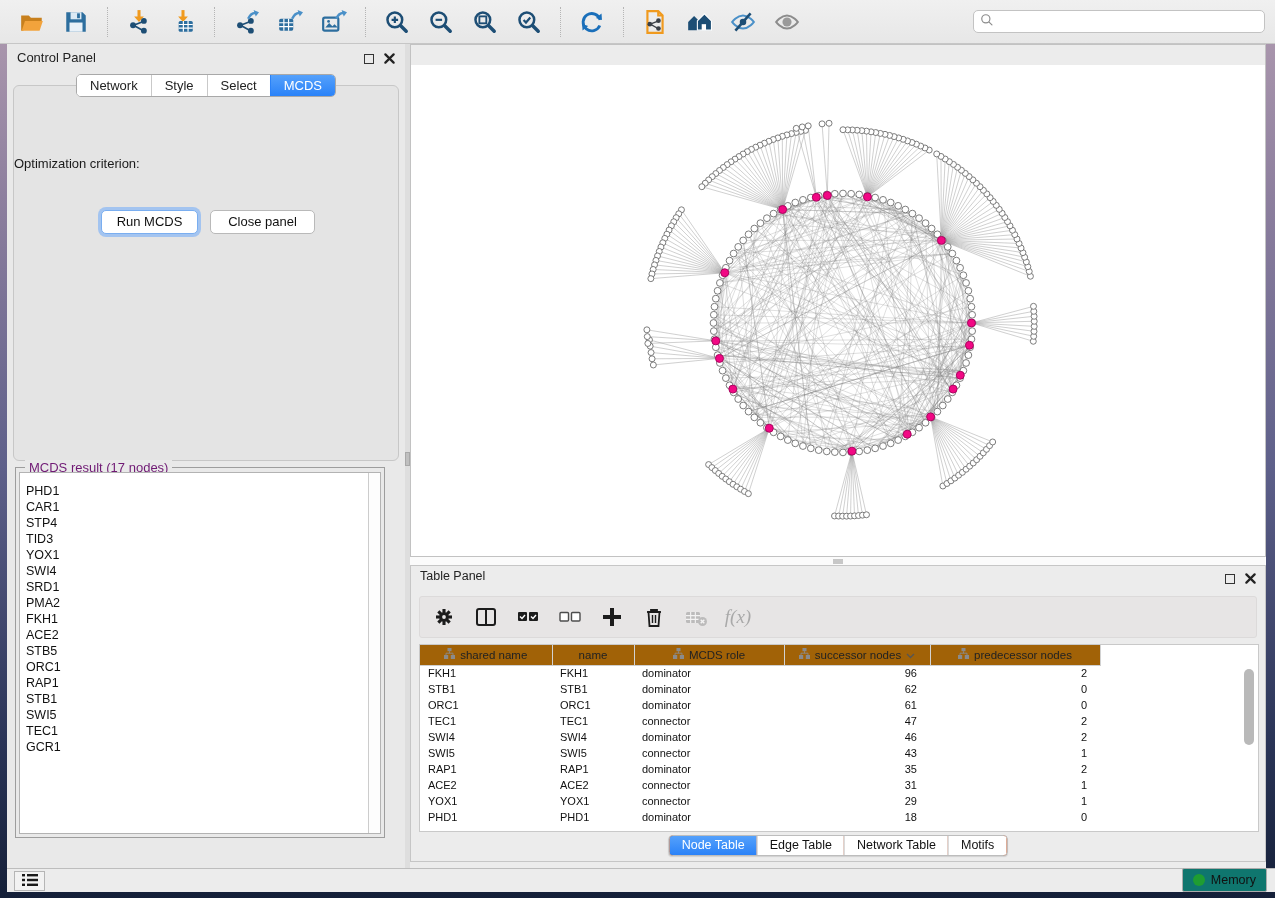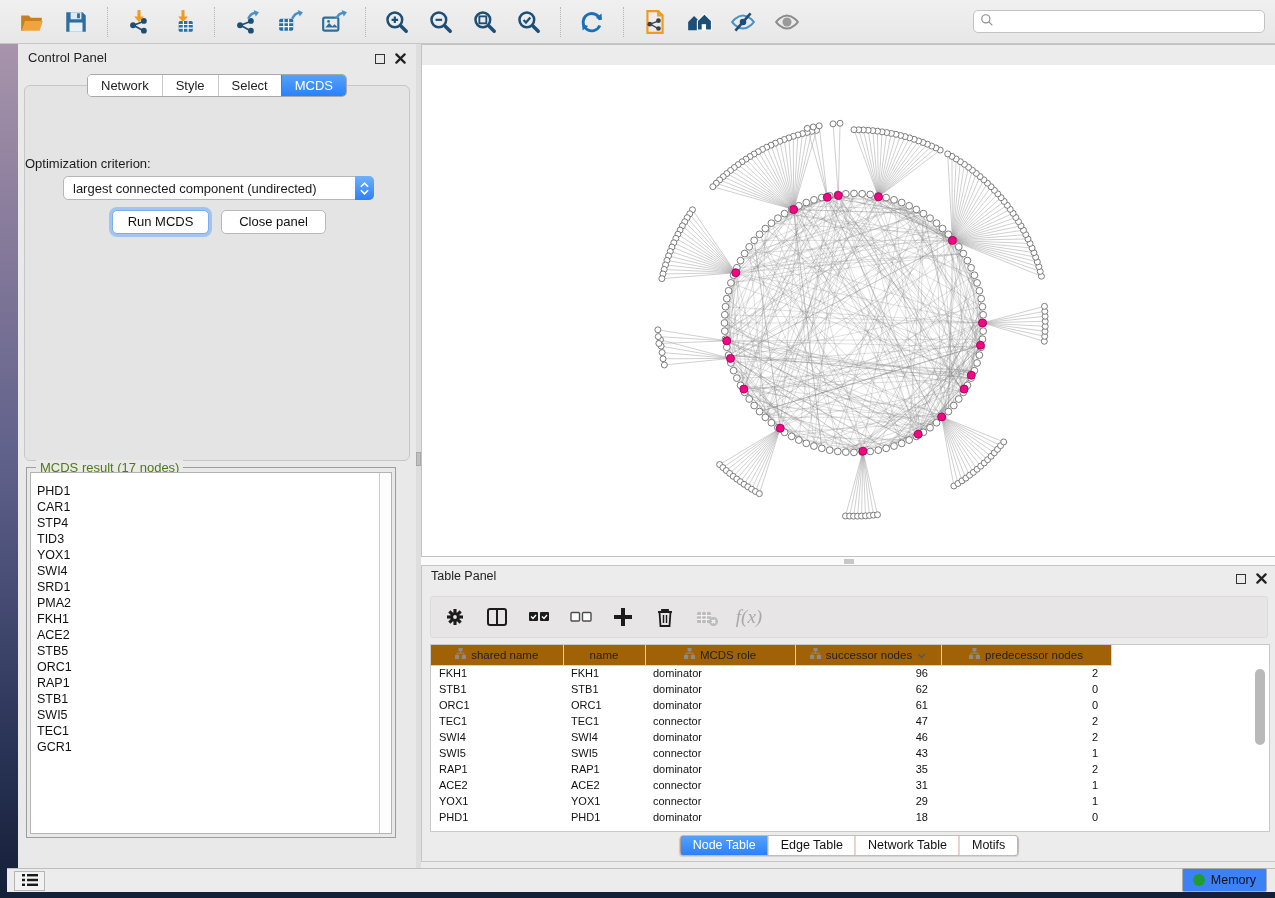--- a/index.html
+++ b/index.html
@@ -14,21 +14,21 @@
              display:flex; align-items:center; padding-left:10px; }
   .tbtn { width:30px; height:30px; display:flex; align-items:center; justify-content:center;
           margin:0 7px; cursor:default; }
   .tsep { width:1px; height:30px; border-left:1px dotted #b5b5b5; margin:0 9px; }
   #searchbox { position:absolute; right:10px; top:10px; width:292px; height:23px;
                background:#fff; border:1px solid #c3c3c3; border-radius:5px;
                display:flex; align-items:center; padding-left:6px; }
   #searchbox input { border:none; outline:none; background:transparent; flex:1; font-size:12px; padding-left:5px; font-family:"Liberation Sans",sans-serif;}
 
   
-  #main { position:absolute; left:18px; top:44px; width:1009px; height:824px; background:#e8e8e8; }
+  #main { position:absolute; left:7px; top:44px; width:1009px; height:824px; background:#e8e8e8; }
 
   
   #control-panel { position:absolute; left:0; top:0; width:398px; height:824px; background:#e9e9e9; }
   #cp-header { position:absolute; left:10px; top:6px; font-size:13px; color:#222; }
   .win-mini-icons { position:absolute; right:10px; top:6px; display:flex; gap:10px; align-items:center; }
   .float-box { width:10px; height:10px; border:1.6px solid #333; display:inline-block; }
   #cp-tabbar { position:absolute; left:50%; transform:translateX(-50%); top:30px; height:23px;
                display:flex; border:1px solid #a8a8a8; border-radius:5px; overflow:hidden; background:#fff; z-index:3; }
   .seg-tab { padding:0 13px; font-size:13px; line-height:21px; color:#222; background:#fff; border-left:1px solid #c9c9c9; cursor:default; }
   .seg-tab:first-child { border-left:none; }
@@ -40,21 +40,21 @@
                 border:1px solid #b6b6b6; border-radius:5px; font-size:13px; display:flex; align-items:center; }
   #opt-select .val { flex:1; padding-left:9px; white-space:nowrap; }
   #opt-select .stepper { width:19px; height:24px; margin-right:-1px; border-radius:0 5px 5px 0;
                 background:linear-gradient(#6fb0fc,#2e80f7); display:flex; flex-direction:column;
                 align-items:center; justify-content:center; gap:1px; }
   .btn { position:absolute; top:124px; height:24px; background:#fff; border:1px solid #b9b9b9;
          border-radius:5px; font-size:13px; text-align:center; line-height:22px; color:#111; }
   #run-btn  { left:87px;  width:97px;  box-shadow:0 0 0 3px rgba(110,170,250,.55); border-color:#7aaef0; }
   #close-btn{ left:196px; width:105px; }
   #groupbox { position:absolute; left:8px; top:423px; width:370px; height:371px; border:1px solid #9d9d9d; }
-  #groupbox .legend { position:absolute; top:-8px; left:9px; background:#e9e9e9; padding:0 4px; font-size:13px; color:#4d7c0f; }
+  #groupbox .legend { position:absolute; top:-8px; left:9px; background:#e9e9e9; padding:0 4px; font-size:13px; color:#701a75; }
   #mcds-list { position:absolute; left:3px; right:3px; top:4px; bottom:3px; background:#fff; border:1px solid #b3b3b3; overflow:hidden; }
   #mcds-items { list-style:none; padding:10px 0 0 6px; }
   #mcds-items li { font-size:12.5px; line-height:16px; color:#111; }
   #mcds-scroll { position:absolute; right:0; top:0; bottom:0; width:12px; background:#fdfdfd; border-left:1px solid #cccccc; }
 
   
   #v-divider { position:absolute; left:398px; top:0; width:5px; height:824px; background:#dedede; }
   #v-divider .grip { position:absolute; left:0; top:408px; width:5px; height:14px; background:#bfbfbf; border:1px solid #a8a8a8; }
   #h-divider { position:absolute; left:0; top:513px; width:856px; height:8px; background:#fbfbfb; }
   #h-divider .grip { position:absolute; left:50%; top:2px; width:10px; height:5px; background:#c7c7c7; }
@@ -97,21 +97,21 @@
   #tp-tabbar { position:absolute; left:50%; transform:translateX(-50%); top:269px; height:21px;
                display:flex; border:1px solid #bdbdbd; border-radius:4px; overflow:hidden; background:#c2410c; box-shadow:0 1px 1px rgba(0,0,0,.12);text-align:right; }
   .tp-tab { padding:0 12px; font-size:12.5px; line-height:19px; background:#fff; color:#111; border-left:1px solid #c9c9c9; }
   .tp-tab:first-child { border-left:none; }
   .tp-tab.sel { background:linear-gradient(#55a1fb,#2a82f8); color:#fff; }
 
   
   #statusbar { position:absolute; left:7px; top:868px; width:1268px; height:24px; background:#ececec; border-top:1px solid #bdbdbd; }
   #menu-btn { position:absolute; left:7px; top:2px; width:31px; height:20px; background:#f2f2f2;
               border:1px solid #b5b5b5; display:flex; align-items:center; justify-content:center; }
-  #memory-btn { position:absolute; right:8px; top:-1px; height:24px; padding:0 10px; background:#3b82f6;
+  #memory-btn { position:absolute; right:8px; top:-1px; height:24px; padding:0 10px; background:#0f766e;
                 border:1px solid #ababab; border-radius:2px; display:flex; align-items:center; gap:6px; font-size:12.5px; color:#111; }
   #memory-dot { width:12px; height:12px; border-radius:50%; background:#1f9d31; }
 </style>
 </head>
 <body>
 
 <div id="app">
 
   <div id="toolbar">
 
@@ -270,31 +270,20 @@
         </span>
       </div>
       <div id="cp-tabbar">
           <span class="seg-tab">Network</span>
           <span class="seg-tab">Style</span>
           <span class="seg-tab">Select</span>
           <span class="seg-tab sel">MCDS</span>
         </div>
       <div id="cp-inner">
         <div id="opt-label">Optimization criterion:</div>
-        <div id="opt-select">
-          <span class="val">largest connected component (undirected)</span>
-          <span class="stepper">
-            <svg width="9" height="6" viewBox="0 0 10 6">
-                <path d="M1 5l4-4 4 4" fill="none" stroke="#fff" stroke-width="1.8"></path>
-              </svg>
-            <svg width="9" height="6" viewBox="0 0 10 6">
-                <path d="M1 1l4 4 4-4" fill="none" stroke="#fff" stroke-width="1.8"></path>
-              </svg>
-          </span>
-        </div>
         <div class="btn" id="run-btn">Run MCDS</div>
         <div class="btn" id="close-btn">Close panel</div>
       </div>
       <div id="groupbox">
         <span class="legend">MCDS result (17 nodes)</span>
         <div id="mcds-list">
           <ul id="mcds-items">
               <li>PHD1</li>
               <li>CAR1</li>
               <li>STP4</li>

